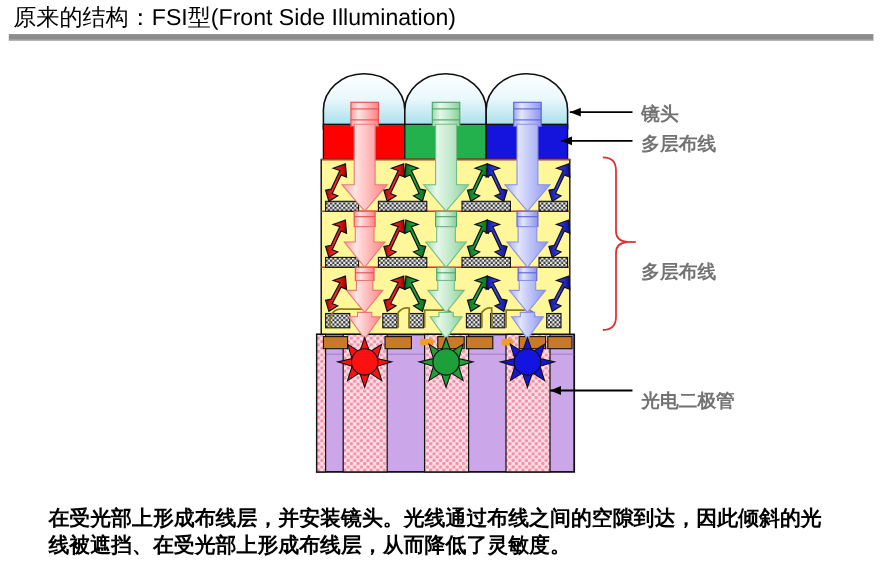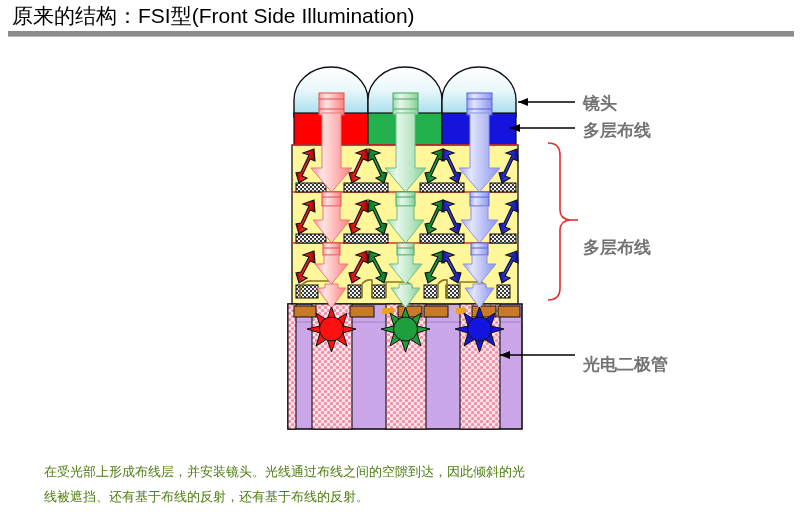--- a/index.html
+++ b/index.html
@@ -24,21 +24,21 @@
     font-family:"DejaVu Sans",sans-serif;
   }
   .stage{position:absolute;left:0;top:0;width:667px;height:524px;}
   svg.diagram{position:absolute;left:0;top:0;}
   .lbl{
     position:absolute;font-size:17px;color:#737373;white-space:nowrap;
     font-weight:bold;
   }
   .caption{
     position:absolute;left:44px;top:459px;width:740px;
-    font-size:13px;color:#4d7c0f;line-height:25px;
+    font-size:19px;color:#000000;line-height:25px;font-weight:bold;
   }
 </style>
 </head>
 <body>
 
 <div class="stage">
 
   <div class="title">原来的结构：FSI型(Front Side Illumination)</div>
   <div class="title-rule"></div>
 
@@ -308,16 +308,16 @@
     </g>
   </svg>
 
   <div class="lbl" style="left:583px;top:92px;">镜头</div>
   <div class="lbl" style="left:583px;top:119px;">多层布线</div>
   <div class="lbl" style="left:583px;top:208px;margin-top:28px;">多层布线</div>
   <div class="lbl" style="left:583px;top:353px;">光电二极管</div>
 
   <div class="caption">
     <div>在受光部上形成布线层，并安装镜头。光线通过布线之间的空隙到达，因此倾斜的光</div>
-    <div>线被遮挡、还有基于布线的反射，还有基于布线的反射。</div>
+    <div>线被遮挡、在受光部上形成布线层，从而降低了灵敏度。</div>
   </div>
 
 </div>
 
 </body></html>

